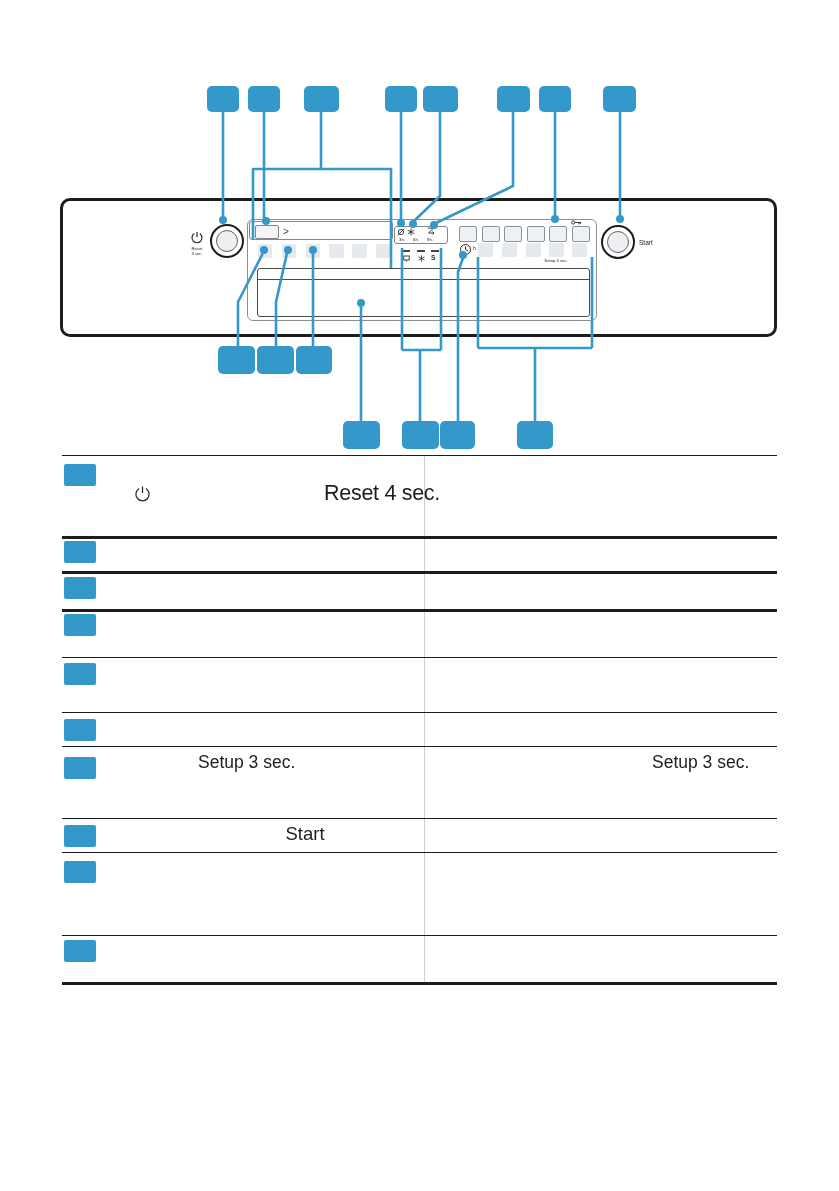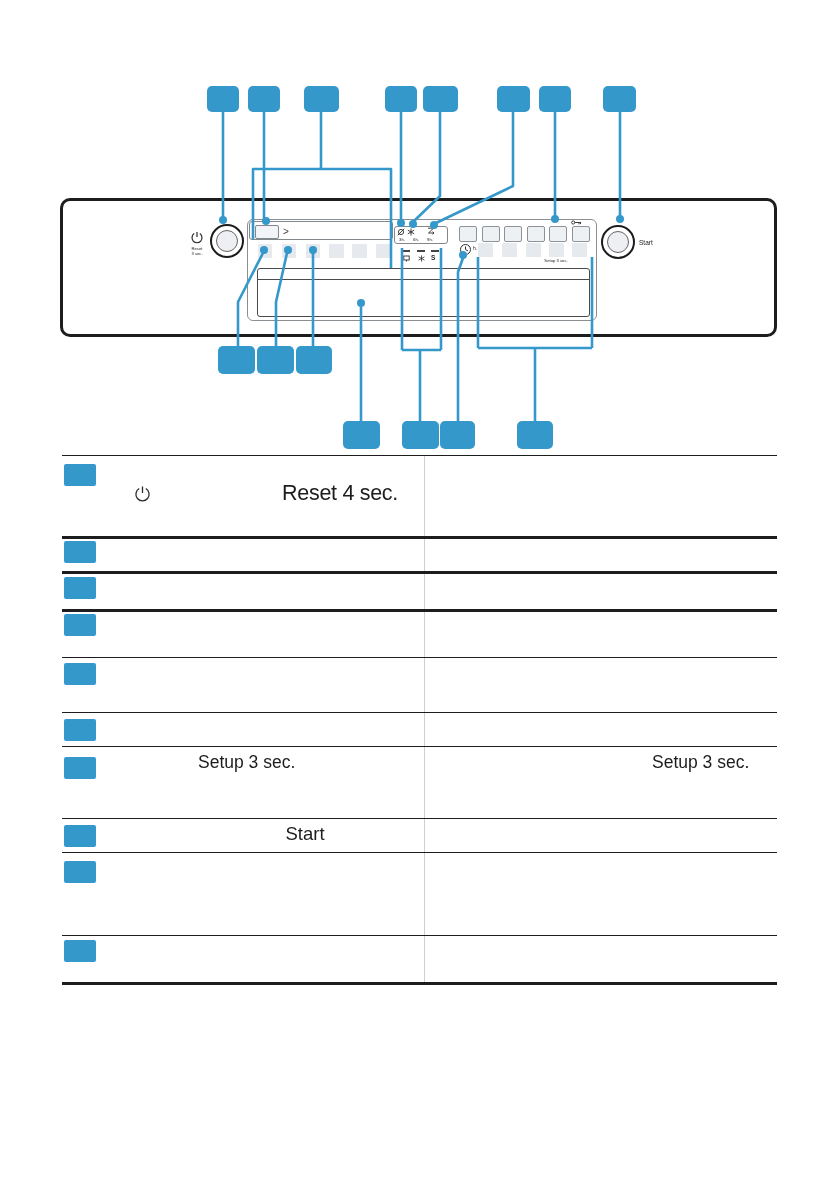--- a/index.html
+++ b/index.html
@@ -27,21 +27,21 @@
          border:1px solid #4a4a4a;border-radius:3px;box-sizing:border-box;background:#fff;}
   .knob-out{position:absolute;width:34px;height:34px;border:2.6px solid #1c1c1c;border-radius:50%;
             background:#fff;box-sizing:border-box;}
   .knob-in{position:absolute;width:22px;height:22px;border:1.2px solid #666;border-radius:50%;
            background:#edeff2;box-sizing:border-box;}
   .tinytxt{position:absolute;font-size:4.2px;line-height:5px;color:#222;text-align:center;}
   
   .tline{position:absolute;left:62px;width:715px;background:#1d1d1d;}
   .mark{position:absolute;left:64px;width:32px;height:22px;background:#3598cb;border-radius:2px;}
   .cellL{position:absolute;font-size:17.5px;color:#1d1d1d;}
-  .row1txt{position:absolute;left:240px;top:481px;width:200px;text-align:center;
+  .row1txt{position:absolute;left:240px;top:481px;width:200px;text-align:right;
            font-size:21.5px;letter-spacing:-0.3px;}
   .divider{position:absolute;left:424px;top:455px;width:1px;height:527px;background:#cfcfcf;}
   svg{display:block;}
   .lead{stroke:#3598cb;stroke-width:2.6;fill:none;stroke-linejoin:round;}
   .dot{fill:#3598cb;stroke:none;}
   .ink{stroke:#2b2b2b;fill:none;}
 </style>
 </head>
 <body>
 

